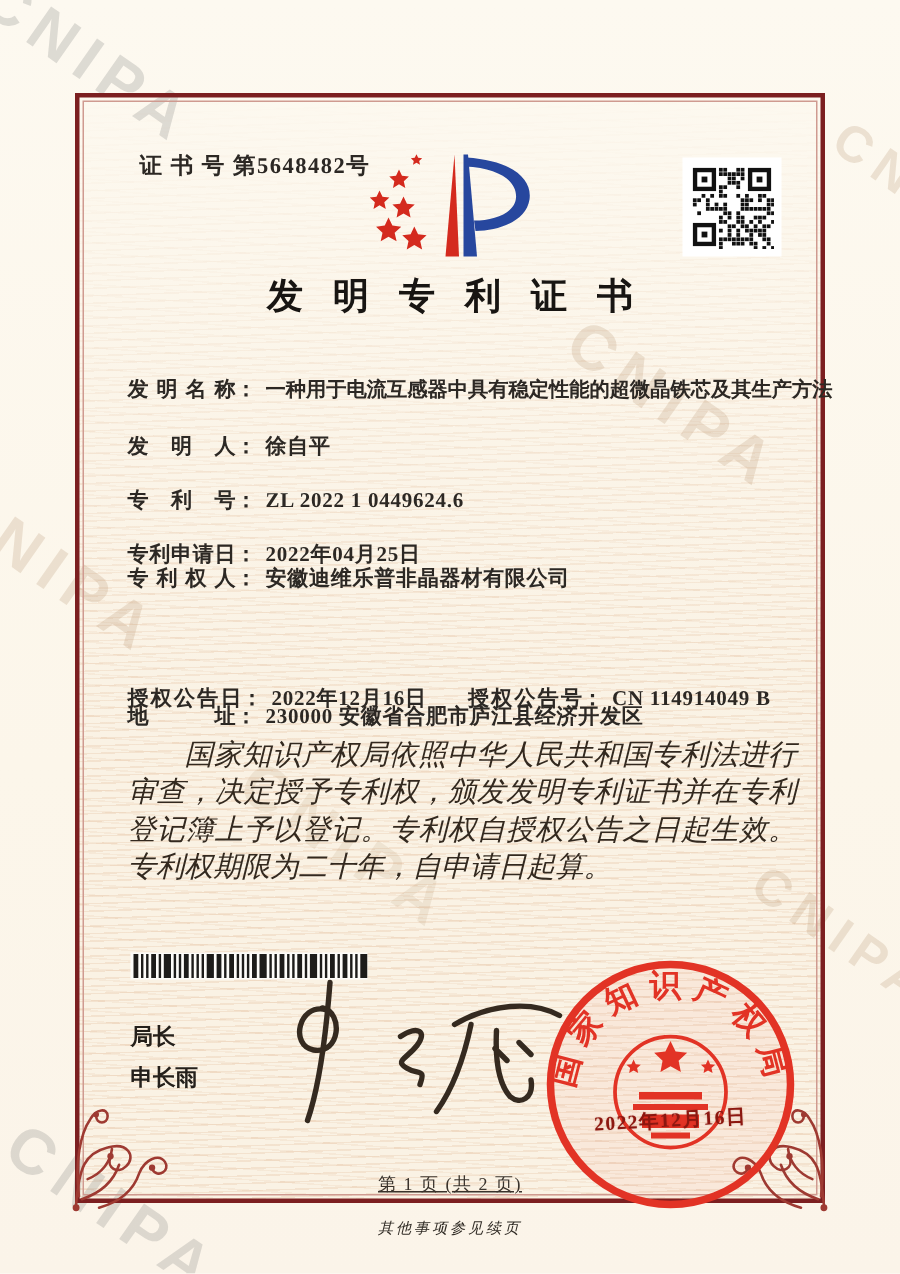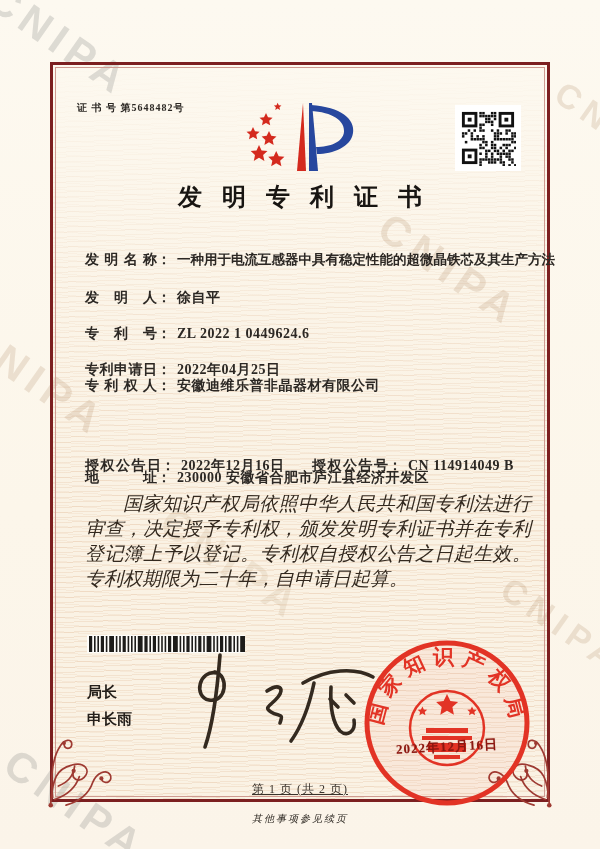--- a/index.html
+++ b/index.html
@@ -28,21 +28,21 @@
     position:absolute;left:50px;top:62px;width:500px;height:740px;z-index:2;
     border:3px solid #7c1f20;box-sizing:border-box;background:transparent;
   }
   .inner-line{
     position:absolute;left:2px;top:2px;right:2px;bottom:2px;
     border:1px solid #cf9a90;pointer-events:none;
   }
   .corner-flourish{position:absolute;width:86px;height:86px;z-index:3;}
   .corner-flourish.left{left:-8px;bottom:-10px;}
   .corner-flourish.right{right:-8px;bottom:-10px;transform:scaleX(-1);}
-  .cert-no{position:absolute;left:24px;top:36px;font-size:10px;font-weight:700;letter-spacing:1px;}
+  .cert-no{position:absolute;left:40px;top:36px;font-size:15px;font-weight:700;letter-spacing:1px;}
   .logo{position:absolute;left:180px;top:32px;width:140px;height:80px;}
   .qr{position:absolute;right:26px;top:40px;width:66px;height:66px;background:#fff;padding:5px;box-sizing:border-box;}
   .title{
     position:absolute;left:0;right:0;top:116px;margin:0;text-align:center;
     font-size:24px;font-weight:700;letter-spacing:20px;text-indent:20px;color:#181512;
   }
   .field-row{position:absolute;left:32px;right:18px;font-size:14px;font-weight:700;white-space:nowrap;}
   .flabel{display:inline-block;width:72px;text-align:justify;text-align-last:justify;vertical-align:bottom;}
   .fcolon{display:inline-block;}
   .fvalue{margin-left:6px;letter-spacing:.5px;}

